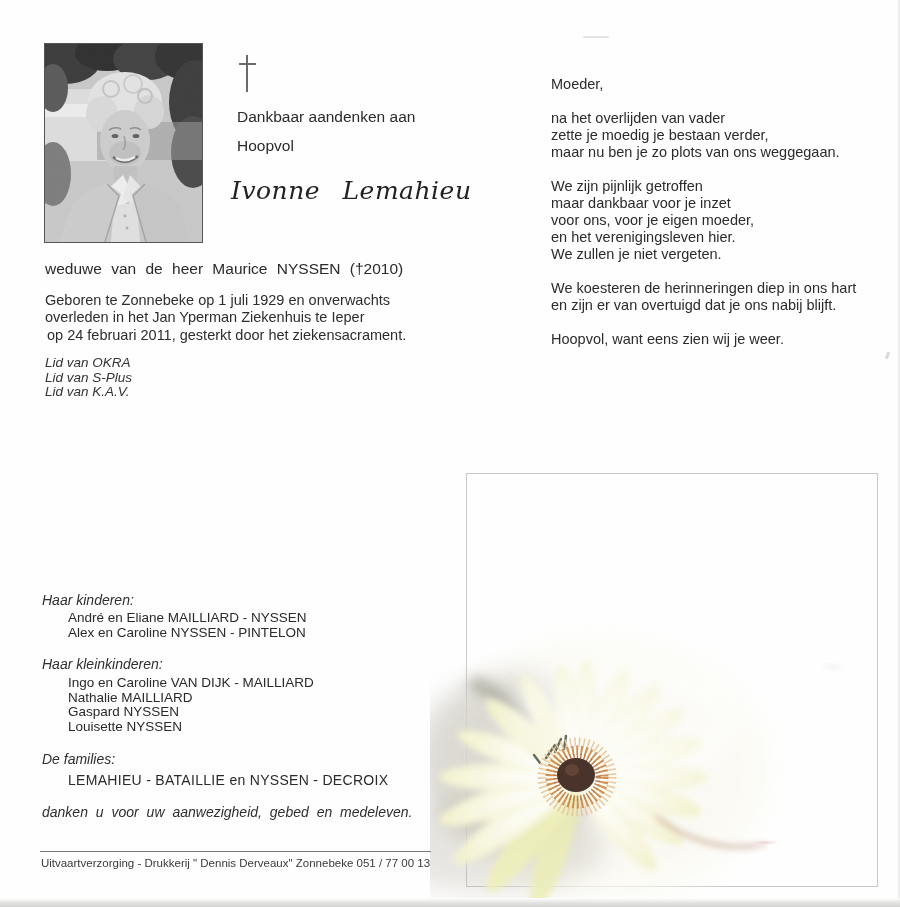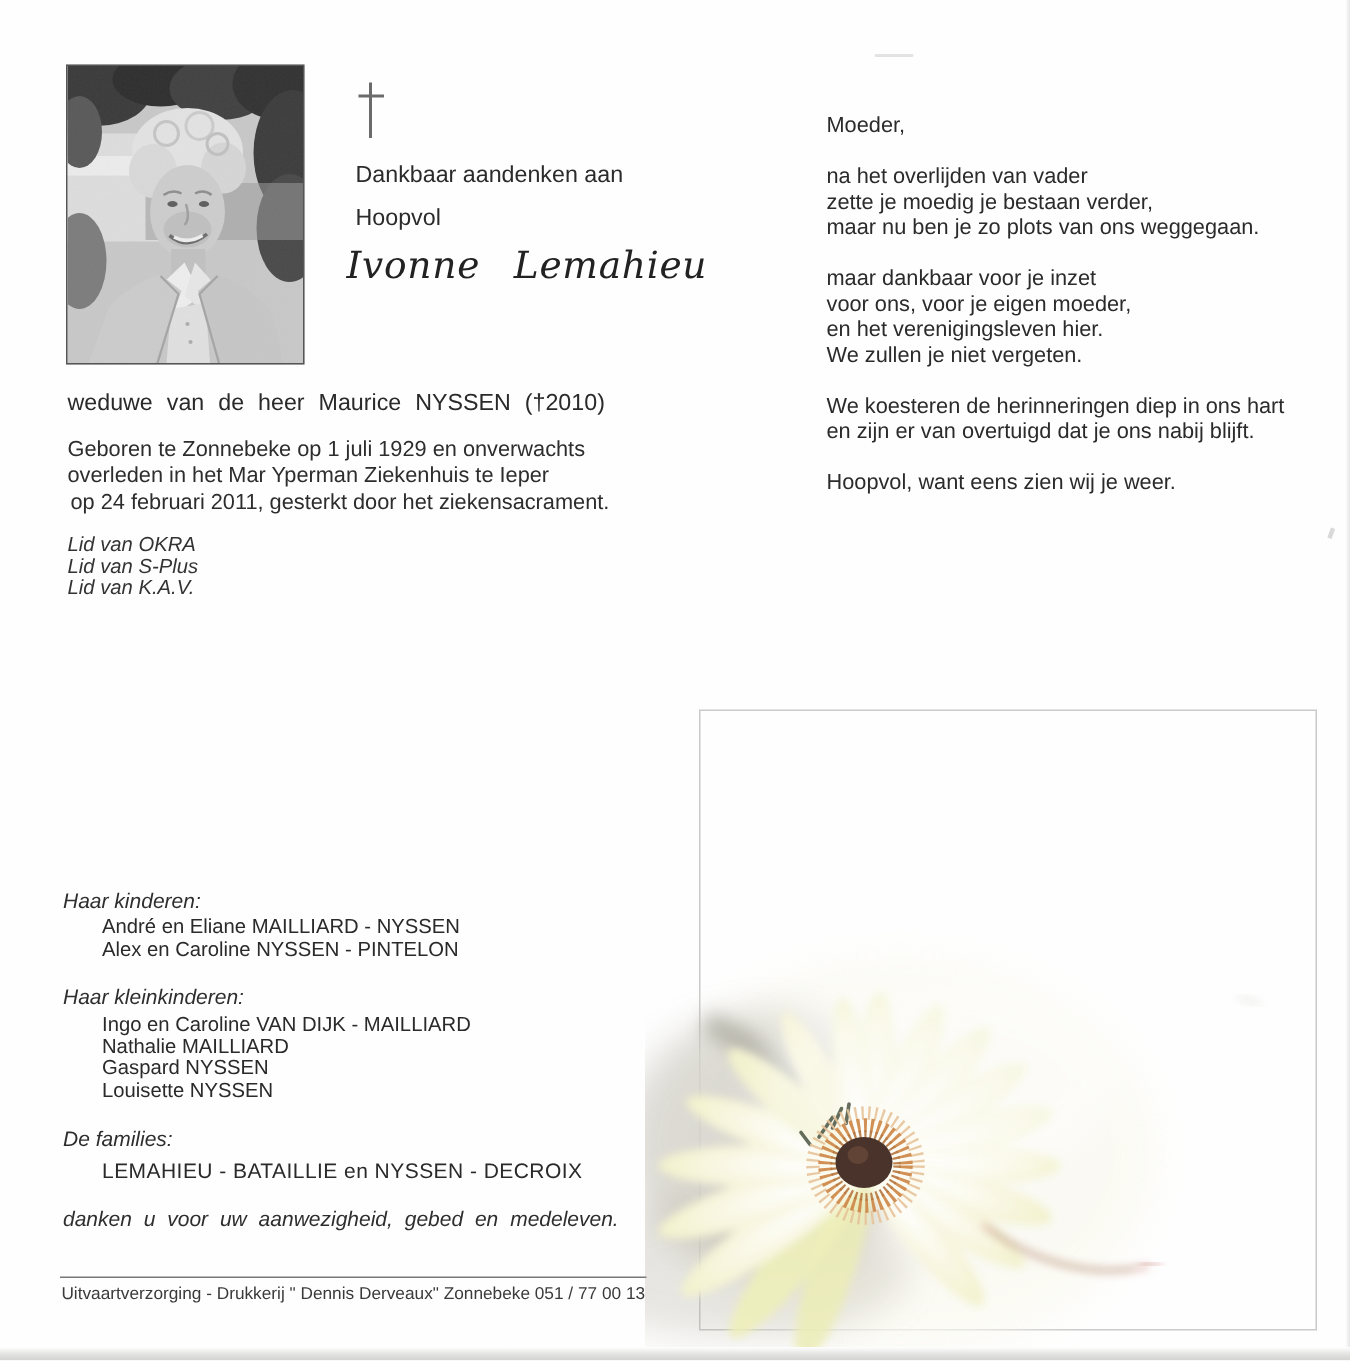--- a/index.html
+++ b/index.html
@@ -19,21 +19,21 @@
 
   
   #cross{left:239px; top:55px; width:17px; height:37px;}
   #cross .v{position:absolute; left:7px; top:0; width:1.6px; height:37px; background:#6b6b6b;}
   #cross .h{position:absolute; left:0; top:8px; width:17px; height:1.6px; background:#6b6b6b;}
 
   
   .intro{left:237px; top:108px; font-size:15.5px; color:#2b2b2b;}
   .honorific{left:237px; top:137px; font-size:15.5px; color:#2b2b2b;}
   .deceased-name{
-    left:231px; top:162px; font-family:"DejaVu Serif", serif;
+    left:231px; top:176px; font-family:"DejaVu Serif", serif;
     font-style:italic; font-size:25px; color:#222; word-spacing:14px;
     letter-spacing:0.5px;
   }
 
   .widow{left:45px; top:260px; font-size:15.5px; word-spacing:5px; color:#2a2a2a;}
   .bio{left:45px; top:292px; font-size:14.5px; line-height:16.5px; color:#2d2d2d;}
   .memberships{left:45px; top:356px; font-size:13.5px; font-style:italic; line-height:14.5px; color:#333;}
 
   
   #poem{left:551px; top:76px; font-size:14.5px; line-height:17px; color:#2b2b2b; width:330px;}
@@ -129,40 +129,41 @@
   </div>
 
   <div class="abs intro">Dankbaar aandenken aan</div>
   <div class="abs honorific">Hoopvol</div>
   <div class="abs deceased-name">Ivonne Lemahieu</div>
 
   <div class="abs widow">weduwe van de heer Maurice NYSSEN (†2010)</div>
 
   <div class="abs bio">
     <p style="margin:0">Geboren te Zonnebeke op 1 juli 1929 en onverwachts</p>
-    <p style="margin:0">overleden in het Mar Yperman Ziekenhuis te Ieper</p>
+    <p style="margin:0">overleden in het Jan Yperman Ziekenhuis te Ieper</p>
     <p style="margin:2px">op 24 februari 2011, gesterkt door het ziekensacrament.</p>
   </div>
 
   <div class="abs memberships">
     <p style="margin:0">Lid van OKRA</p>
     <p style="margin:0">Lid van S-Plus</p>
     <p style="margin:0">Lid van K.A.V.</p>
   </div>
 
   <div id="poem" class="abs">
     <div class="stanza">
       <p>Moeder,</p>
     </div>
     <div class="stanza">
       <p>na het overlijden van vader</p>
       <p>zette je moedig je bestaan verder,</p>
       <p>maar nu ben je zo plots van ons weggegaan.</p>
     </div>
     <div class="stanza">
+      <p>We zijn pijnlijk getroffen</p>
       <p>maar dankbaar voor je inzet</p>
       <p>voor ons, voor je eigen moeder,</p>
       <p>en het verenigingsleven hier.</p>
       <p>We zullen je niet vergeten.</p>
     </div>
     <div class="stanza">
       <p>We koesteren de herinneringen diep in ons hart</p>
       <p>en zijn er van overtuigd dat je ons nabij blijft.</p>
     </div>
     <div class="stanza">

